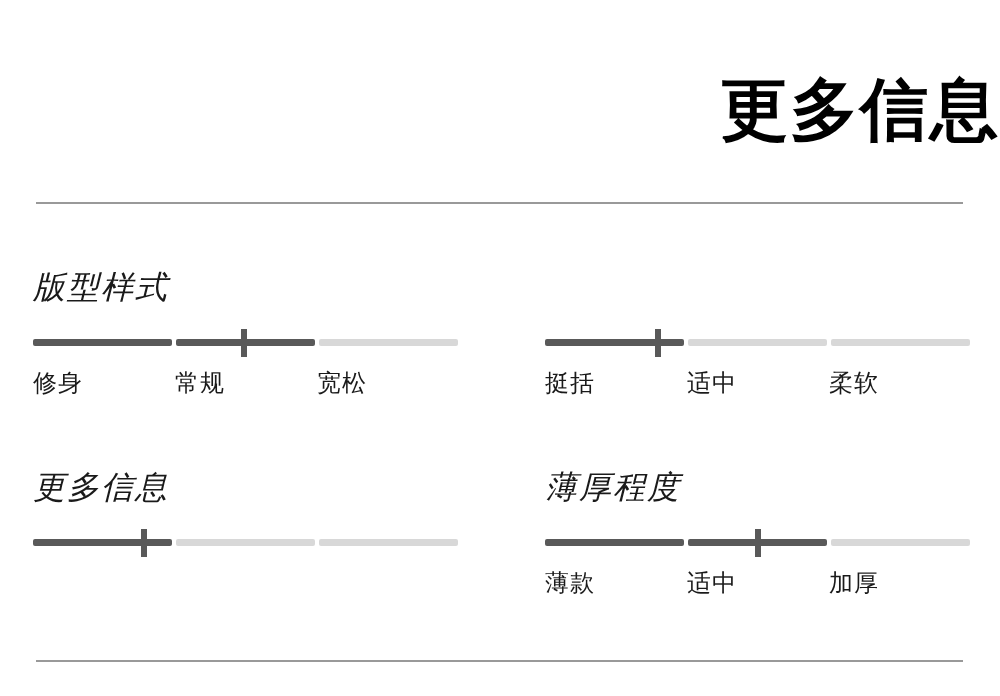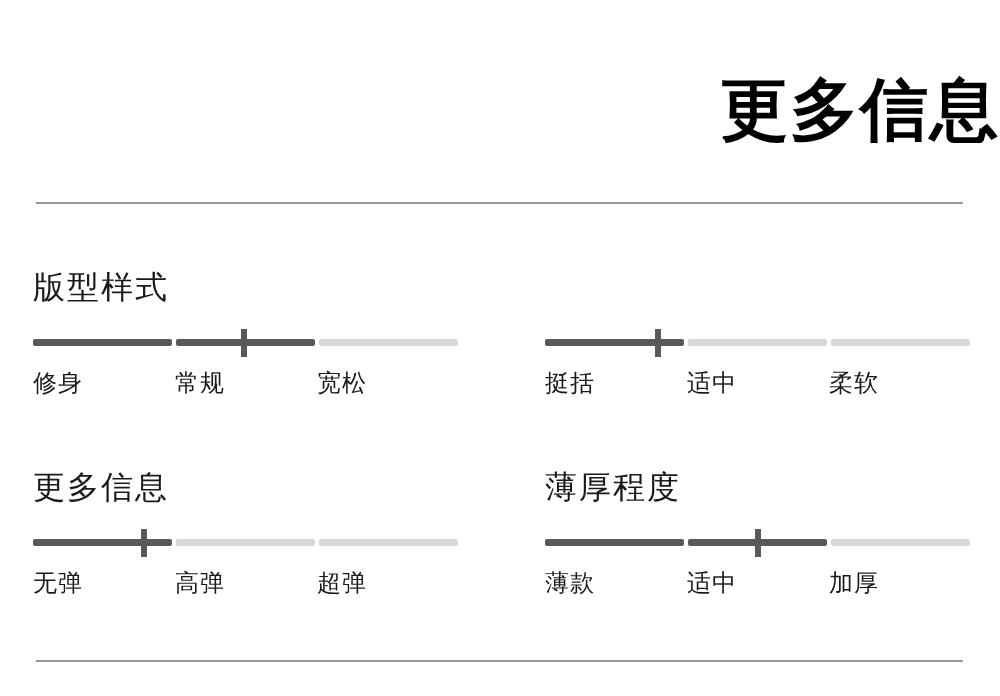--- a/index.html
+++ b/index.html
@@ -51,20 +51,21 @@
     position: relative;
     width: 425px;
   }
   .slider-heading {
     margin: 0;
     font-size: 32px;
     line-height: 42px;
     font-weight: normal;
     letter-spacing: 2px;
     color: var(--heading-color, #1a1a1a);
+    font-style: italic;
   }
   .track {
     position: absolute;
     top: 73px;
     left: 0;
     width: 425px;
     height: 7px;
     display: flex;
     gap: 4px;
   }
@@ -141,25 +142,20 @@
   </section>
 
   <section class="slider-block">
     <h2 class="slider-heading">更多信息</h2>
     <div class="track">
       <span class="seg" style="background: rgb(89, 89, 89);"></span>
       <span class="seg" style="background: rgb(216, 216, 216);"></span>
       <span class="seg" style="background: rgb(216, 216, 216);"></span>
       <span class="marker" style="left: 26%;"></span>
     </div>
-    <div class="labels">
-      <span class="l0">无弹</span>
-      <span class="l1">高弹</span>
-      <span class="l2">超弹</span>
-    </div>
   </section>
 
   <section class="slider-block">
     <h2 class="slider-heading">薄厚程度</h2>
     <div class="track">
       <span class="seg" style="background: rgb(89, 89, 89);"></span>
       <span class="seg" style="background: rgb(89, 89, 89);"></span>
       <span class="seg" style="background: rgb(216, 216, 216);"></span>
       <span class="marker" style="left: 50%;"></span>
     </div>

